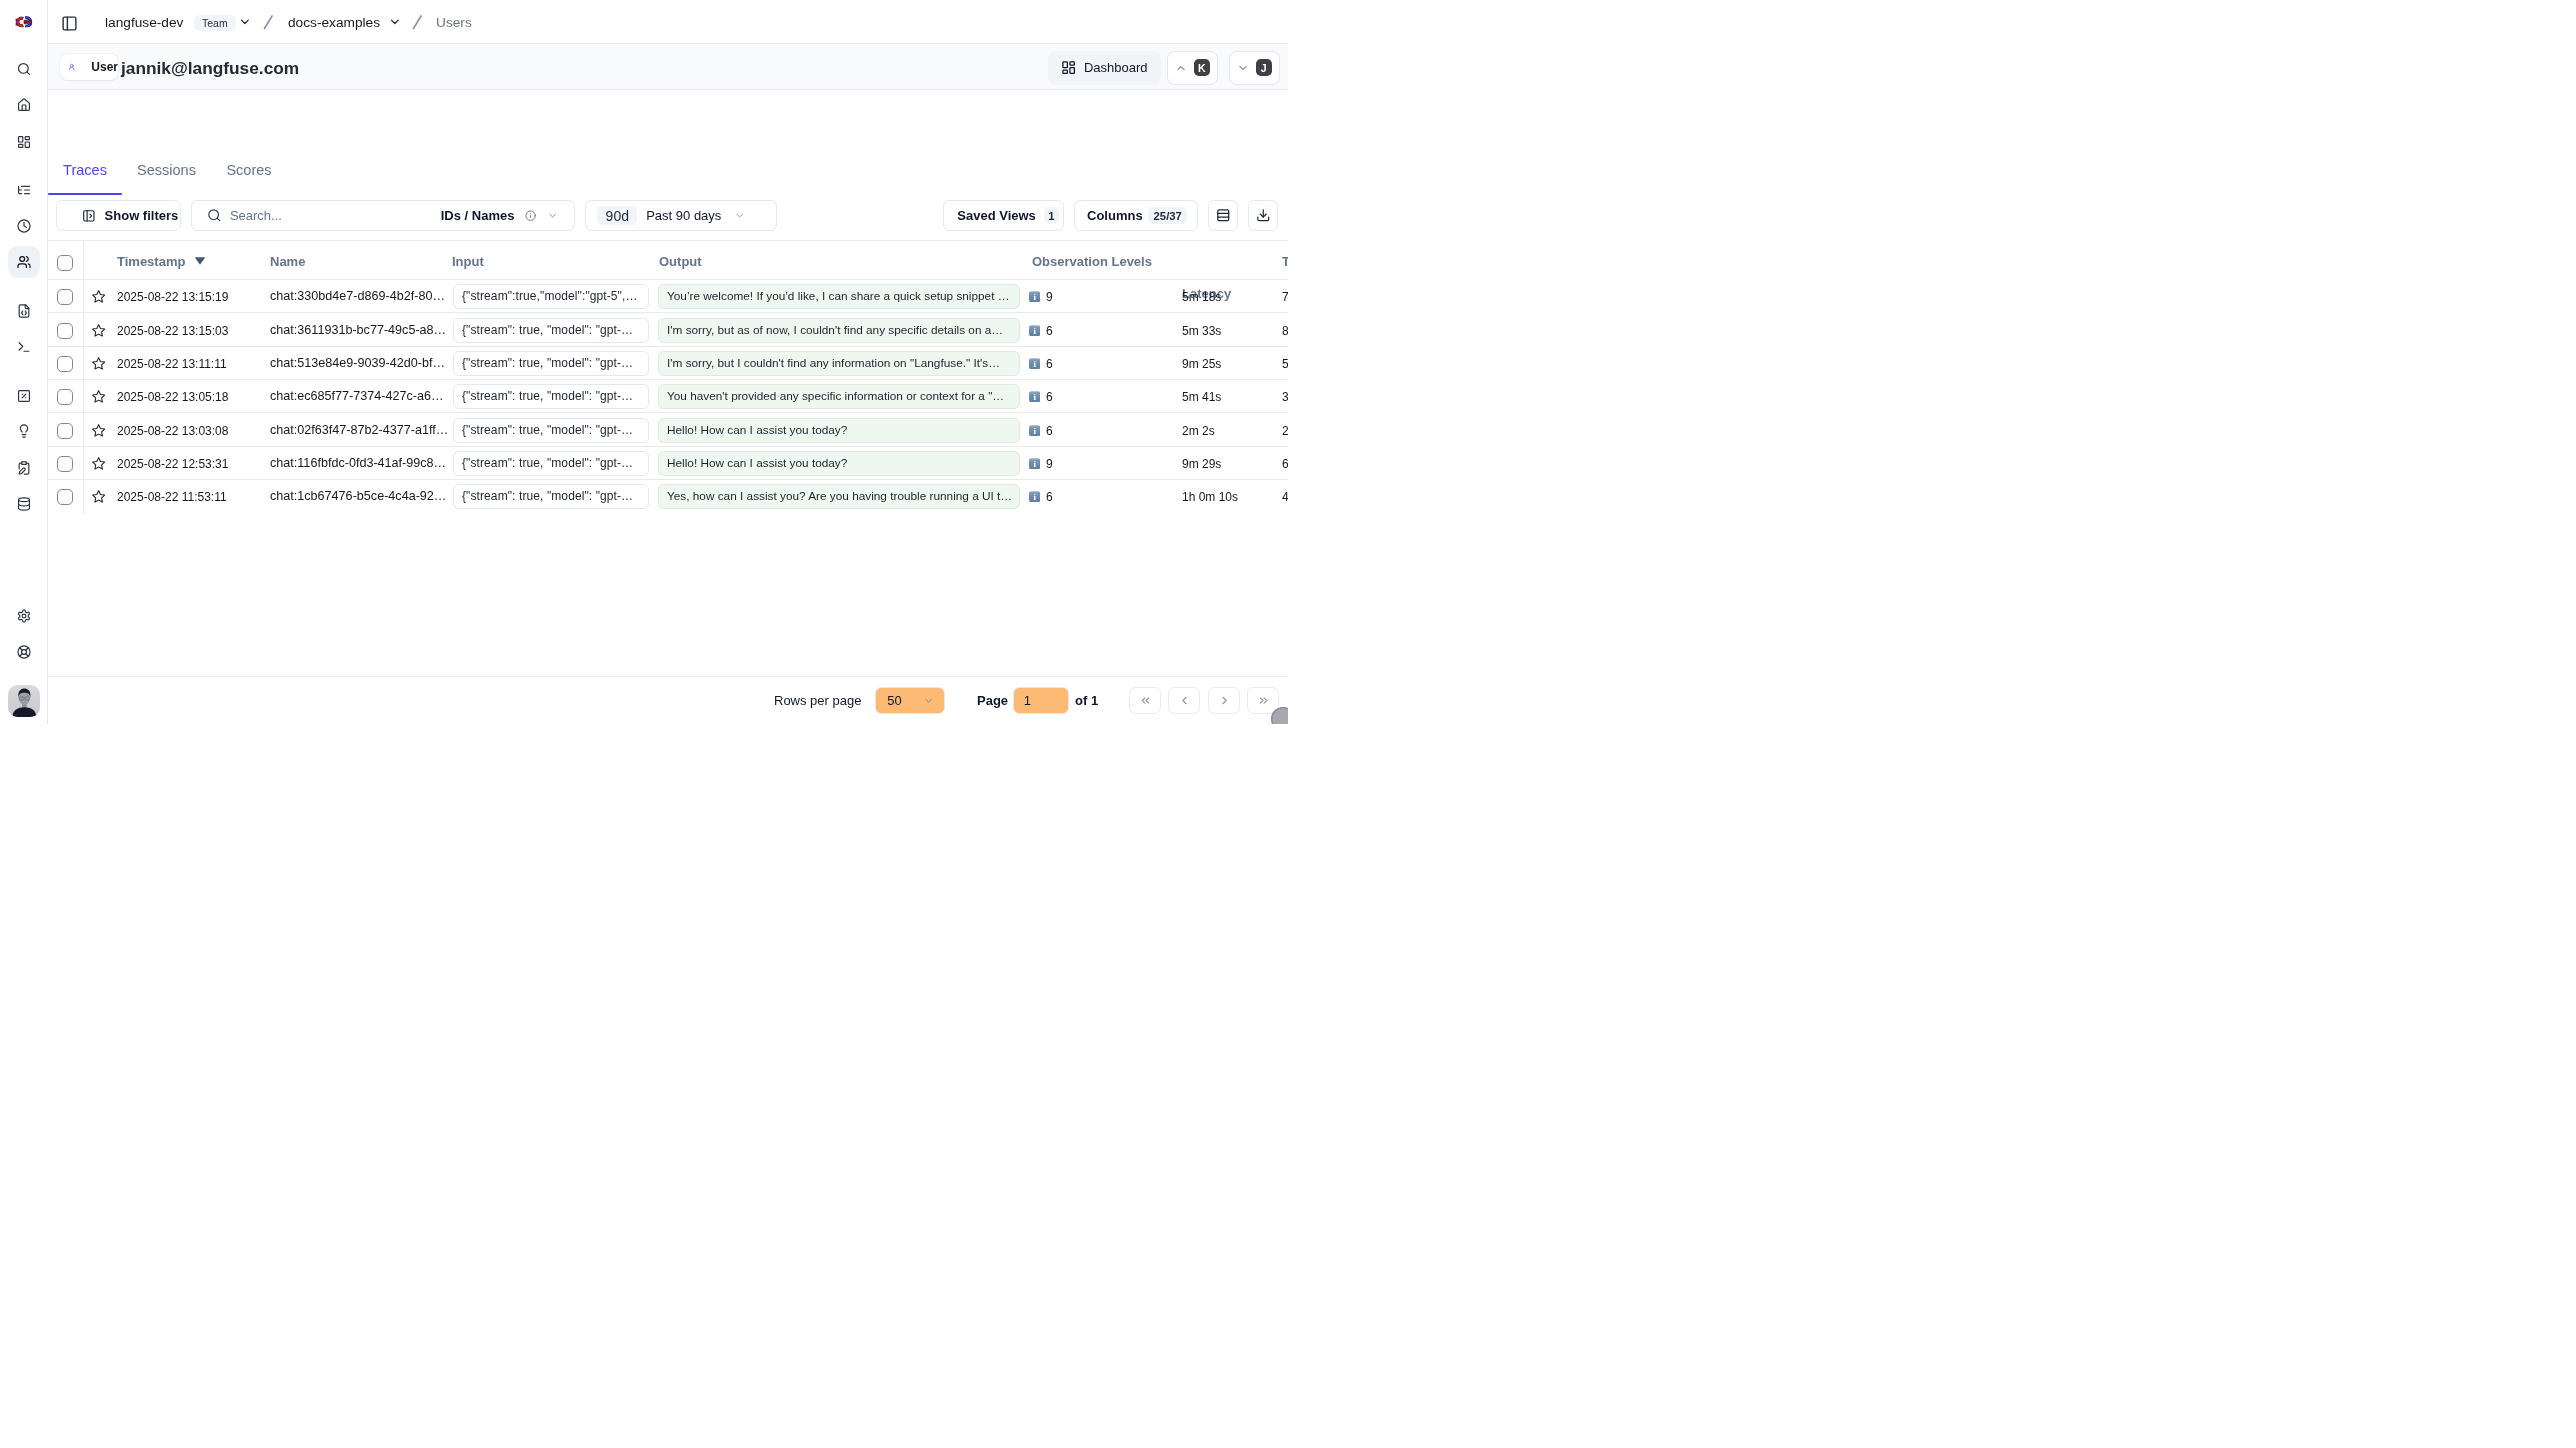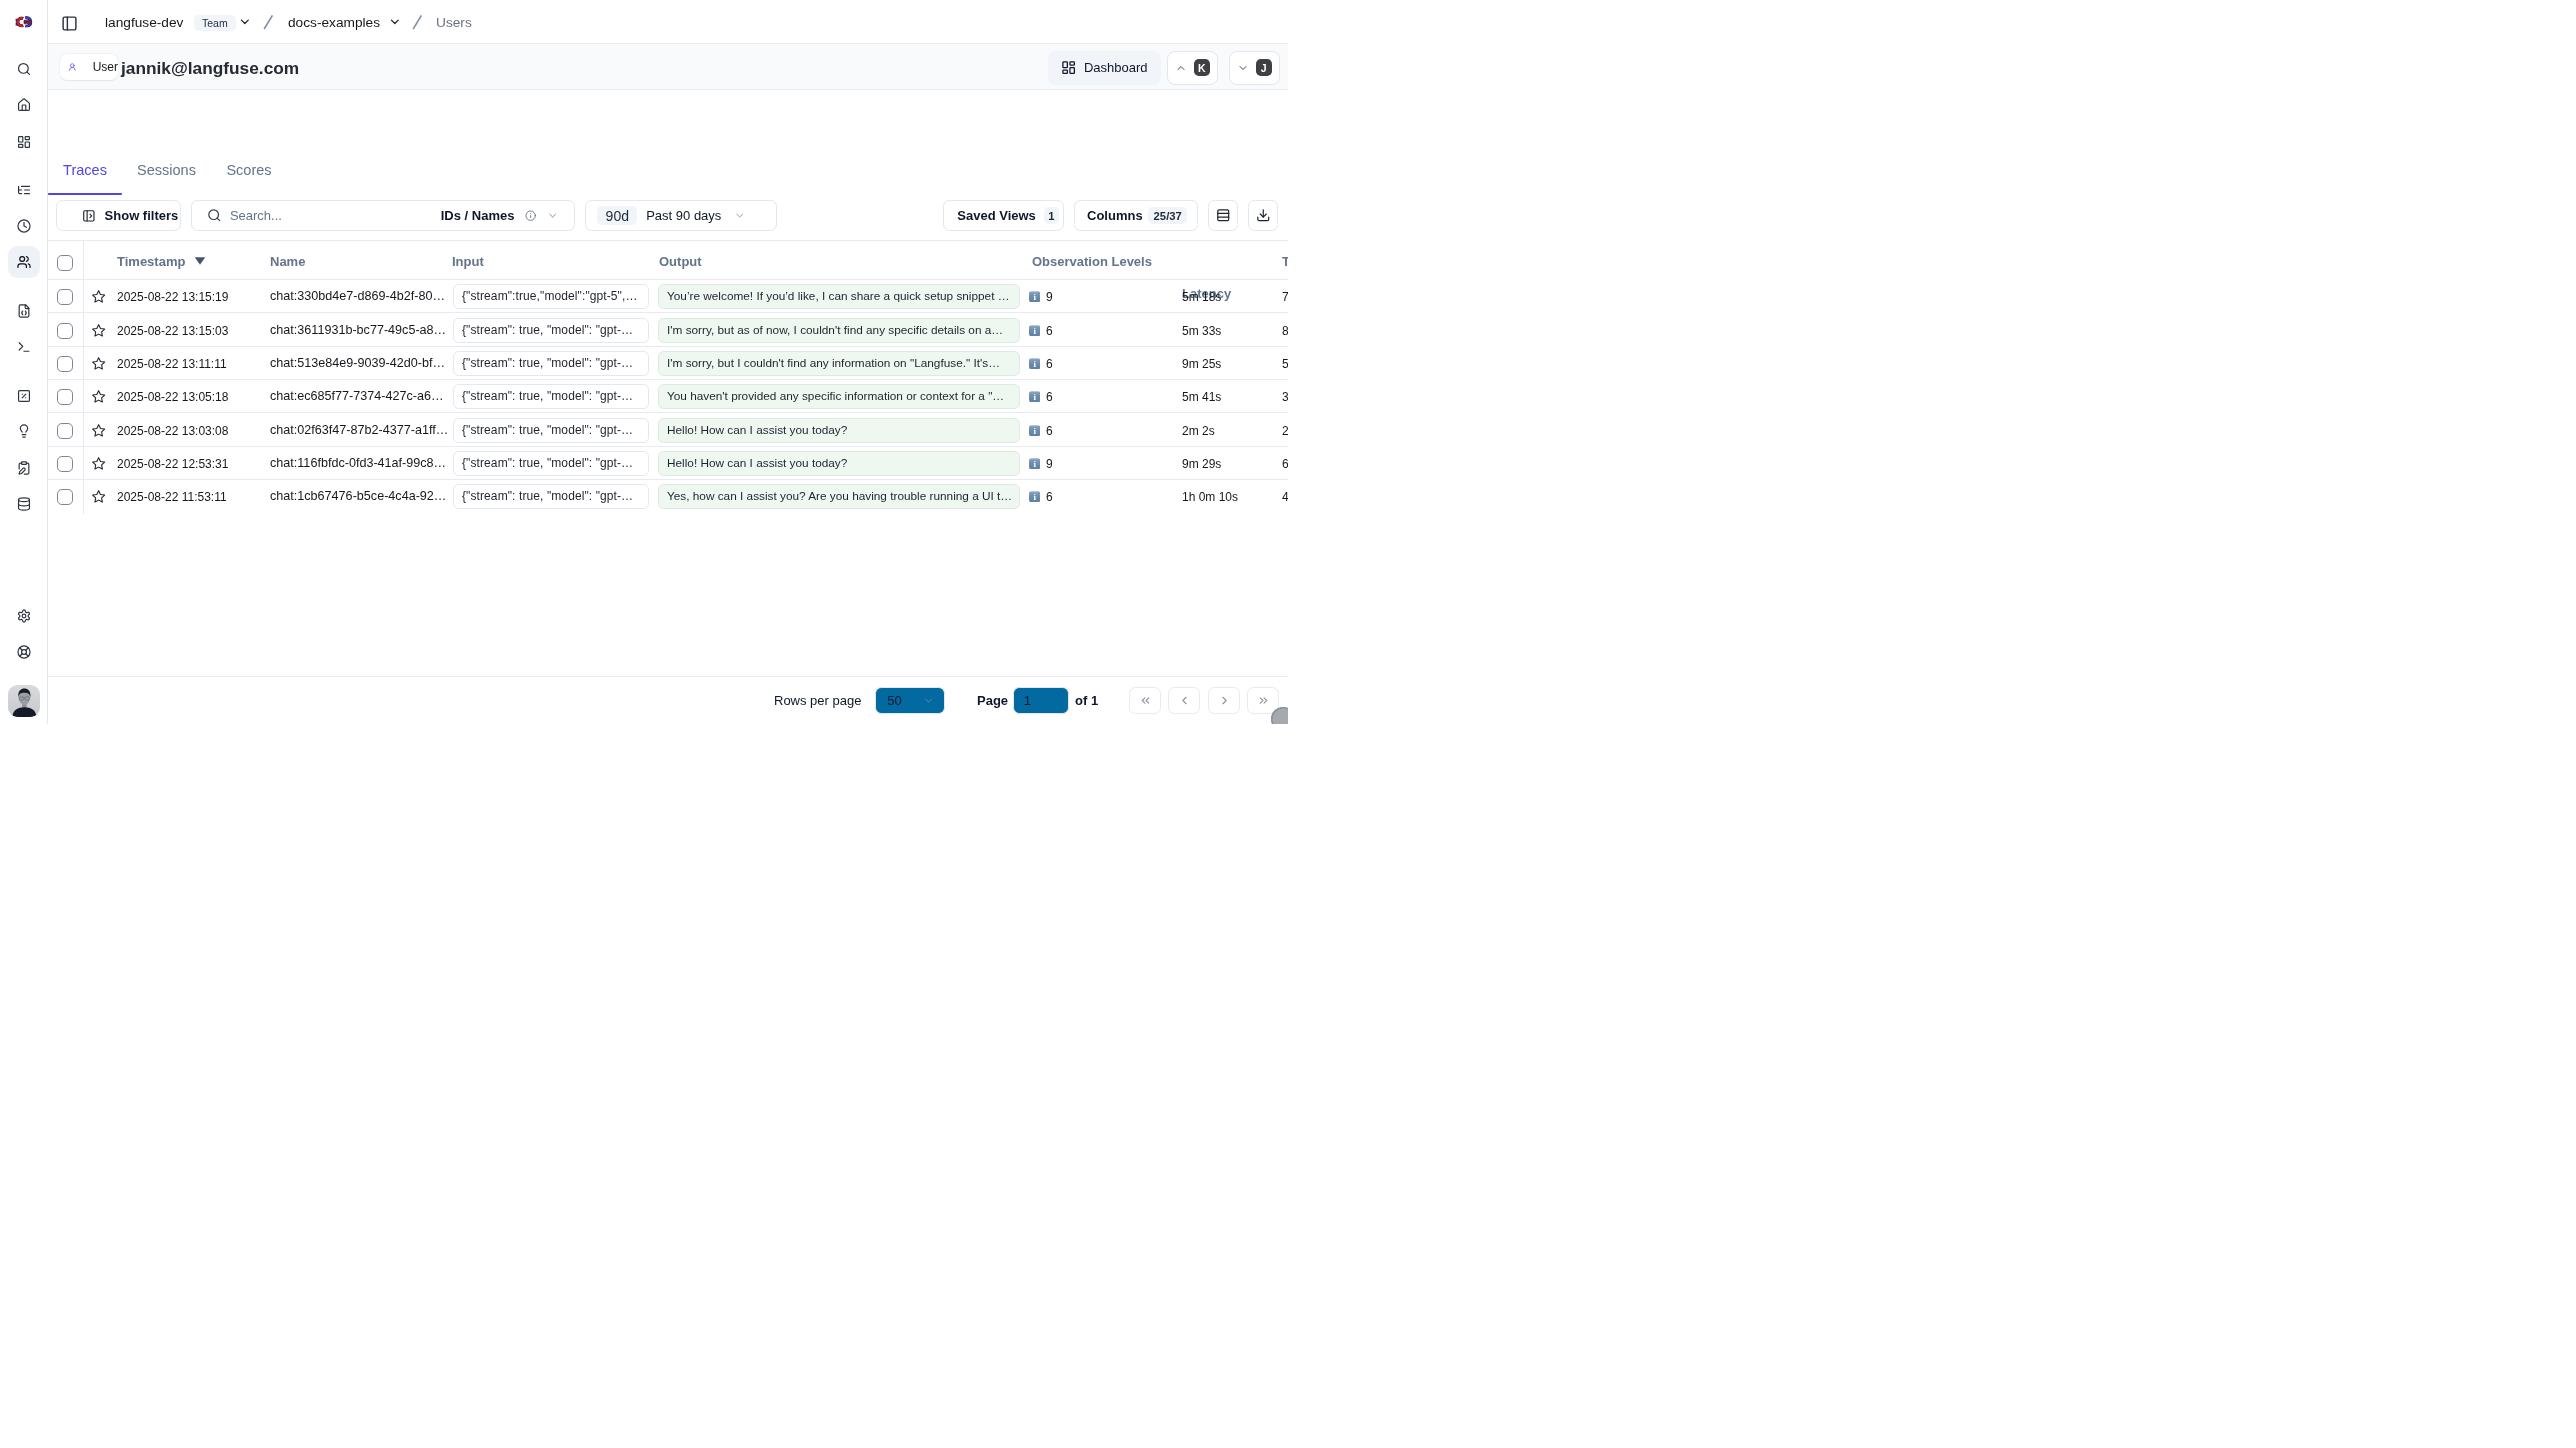--- a/index.html
+++ b/index.html
@@ -15,21 +15,21 @@
 .snav-active-bg { position:absolute; left:8px; top:246px; width:32px; height:32px; background:#eef1f6; border-radius:9.7px; }
 
 #topnav { position:absolute; left:48px; top:0; width:1240px; height:44px; border-bottom:0.8px solid #e7ebf1; background:#fff; }
 .crumb { font-size:13.7px; font-weight:500; color:#18181b; }
 .crumb.muted { color:#6b7280; font-weight:400; }
 .badge-team { display:inline-block; background:#f1f5f9; color:#1e293b; font-size:10.5px; font-weight:500; border-radius:4.8px; padding:2.4px 8px; }
 
 #userband { position:absolute; left:48px; top:44px; width:1240px; height:46px; background:#f8fafc; border-bottom:0.8px solid #e7ebf1; }
 .userpill { position:absolute; left:12px; top:9.7px; width:58px; height:26px; background:#fff; border-radius:7.2px;
   box-shadow:0 0.8px 1.6px rgba(15,23,42,.08), 0 0 0 0.8px rgba(15,23,42,.02); display:flex; align-items:center; padding-left:8px; }
-.userpill .txt { font-size:12px; font-weight:400; color:#18181b; margin-left:16px; }
+.userpill .txt { font-size:12px; font-weight:700; color:#18181b; margin-left:16px; }
 #usertitle { position:absolute; left:73px; top:13.7px; font-size:17.3px; font-weight:700; color:#242933; letter-spacing:0; }
 .btn-dash { position:absolute; left:1000px; top:6.8px; width:113px; height:34px; background:#f1f5f9; border-radius:8px;
   display:flex; align-items:center; justify-content:center; gap:7.2px; font-size:13px; font-weight:500; color:#0f172a; }
 .btn-key { position:absolute; top:6.8px; height:34px; background:#fff; border:0.8px solid #e2e8f0; border-radius:8px;
   display:flex; align-items:center; justify-content:center; gap:6.4px; }
 .keycap { width:16px; height:17px; background:#3f3f46; border-radius:4.8px; color:#fff; font-size:10.5px; font-weight:700;
   display:flex; align-items:center; justify-content:center; }
 
 #stats { position:absolute; left:48px; top:90px; width:1240px; height:55px; border-bottom:0.8px solid #e7ebf1; background:#fff; }
 #stats .row { position:absolute; left:27px; top:21px; display:flex; gap:31px; font-size:12px; font-weight:700; color:#0b1220; }
@@ -56,21 +56,21 @@
 .ibox { position:absolute; left:405px; top:4px; width:196px; height:25px; border:0.8px solid #e2e8f0; border-radius:5.6px;
   background:#fff; font-size:12px; letter-spacing:0.1px; color:#1e232e; line-height:23.4px; padding:0 8px; overflow:hidden; white-space:nowrap; }
 .obox { position:absolute; left:610px; top:4px; width:362px; height:25px; border:0.8px solid #dcebdf; border-radius:5.6px;
   background:#eef8f0; font-size:11.8px; color:#1e232e; line-height:23.4px; padding:0 8px; overflow:hidden; white-space:nowrap; }
 .info { position:absolute; left:981px; top:11px; }
 .onum { position:absolute; left:998px; top:9.7px; font-size:12px; color:#16181d; }
 .lat { position:absolute; left:1134px; top:9.7px; font-size:12px; color:#16181d; }
 .tnum { position:absolute; left:1234px; top:9.7px; font-size:12px; color:#16181d; }
 
 #footer { position:absolute; left:48px; top:676px; width:1240px; height:48px; border-top:0.8px solid #e7ebf1; background:#fff; }
-.fsel { position:absolute; top:9.7px; height:27px; border:0.8px solid #e2e8f0; border-radius:6.4px; background:#0369a1;
+.fsel { position:absolute; top:9.7px; height:27px; border:0.8px solid #e2e8f0; border-radius:6.4px; background:#fdba74;
   display:flex; align-items:center; font-size:13px; color:#0f172a; }
 .pgbtn { position:absolute; top:9.7px; width:32px; height:27px; border:0.8px solid #e7ebf0; border-radius:6.4px; background:#fff;
   display:flex; align-items:center; justify-content:center; color:#8b93a1; }
 .flabel { position:absolute; top:16px; font-size:13px; color:#0f172a; }
 </style>
 </head>
 <body>
 <div id="app">
 <svg width="0" height="0" style="position:absolute">
       <defs>

